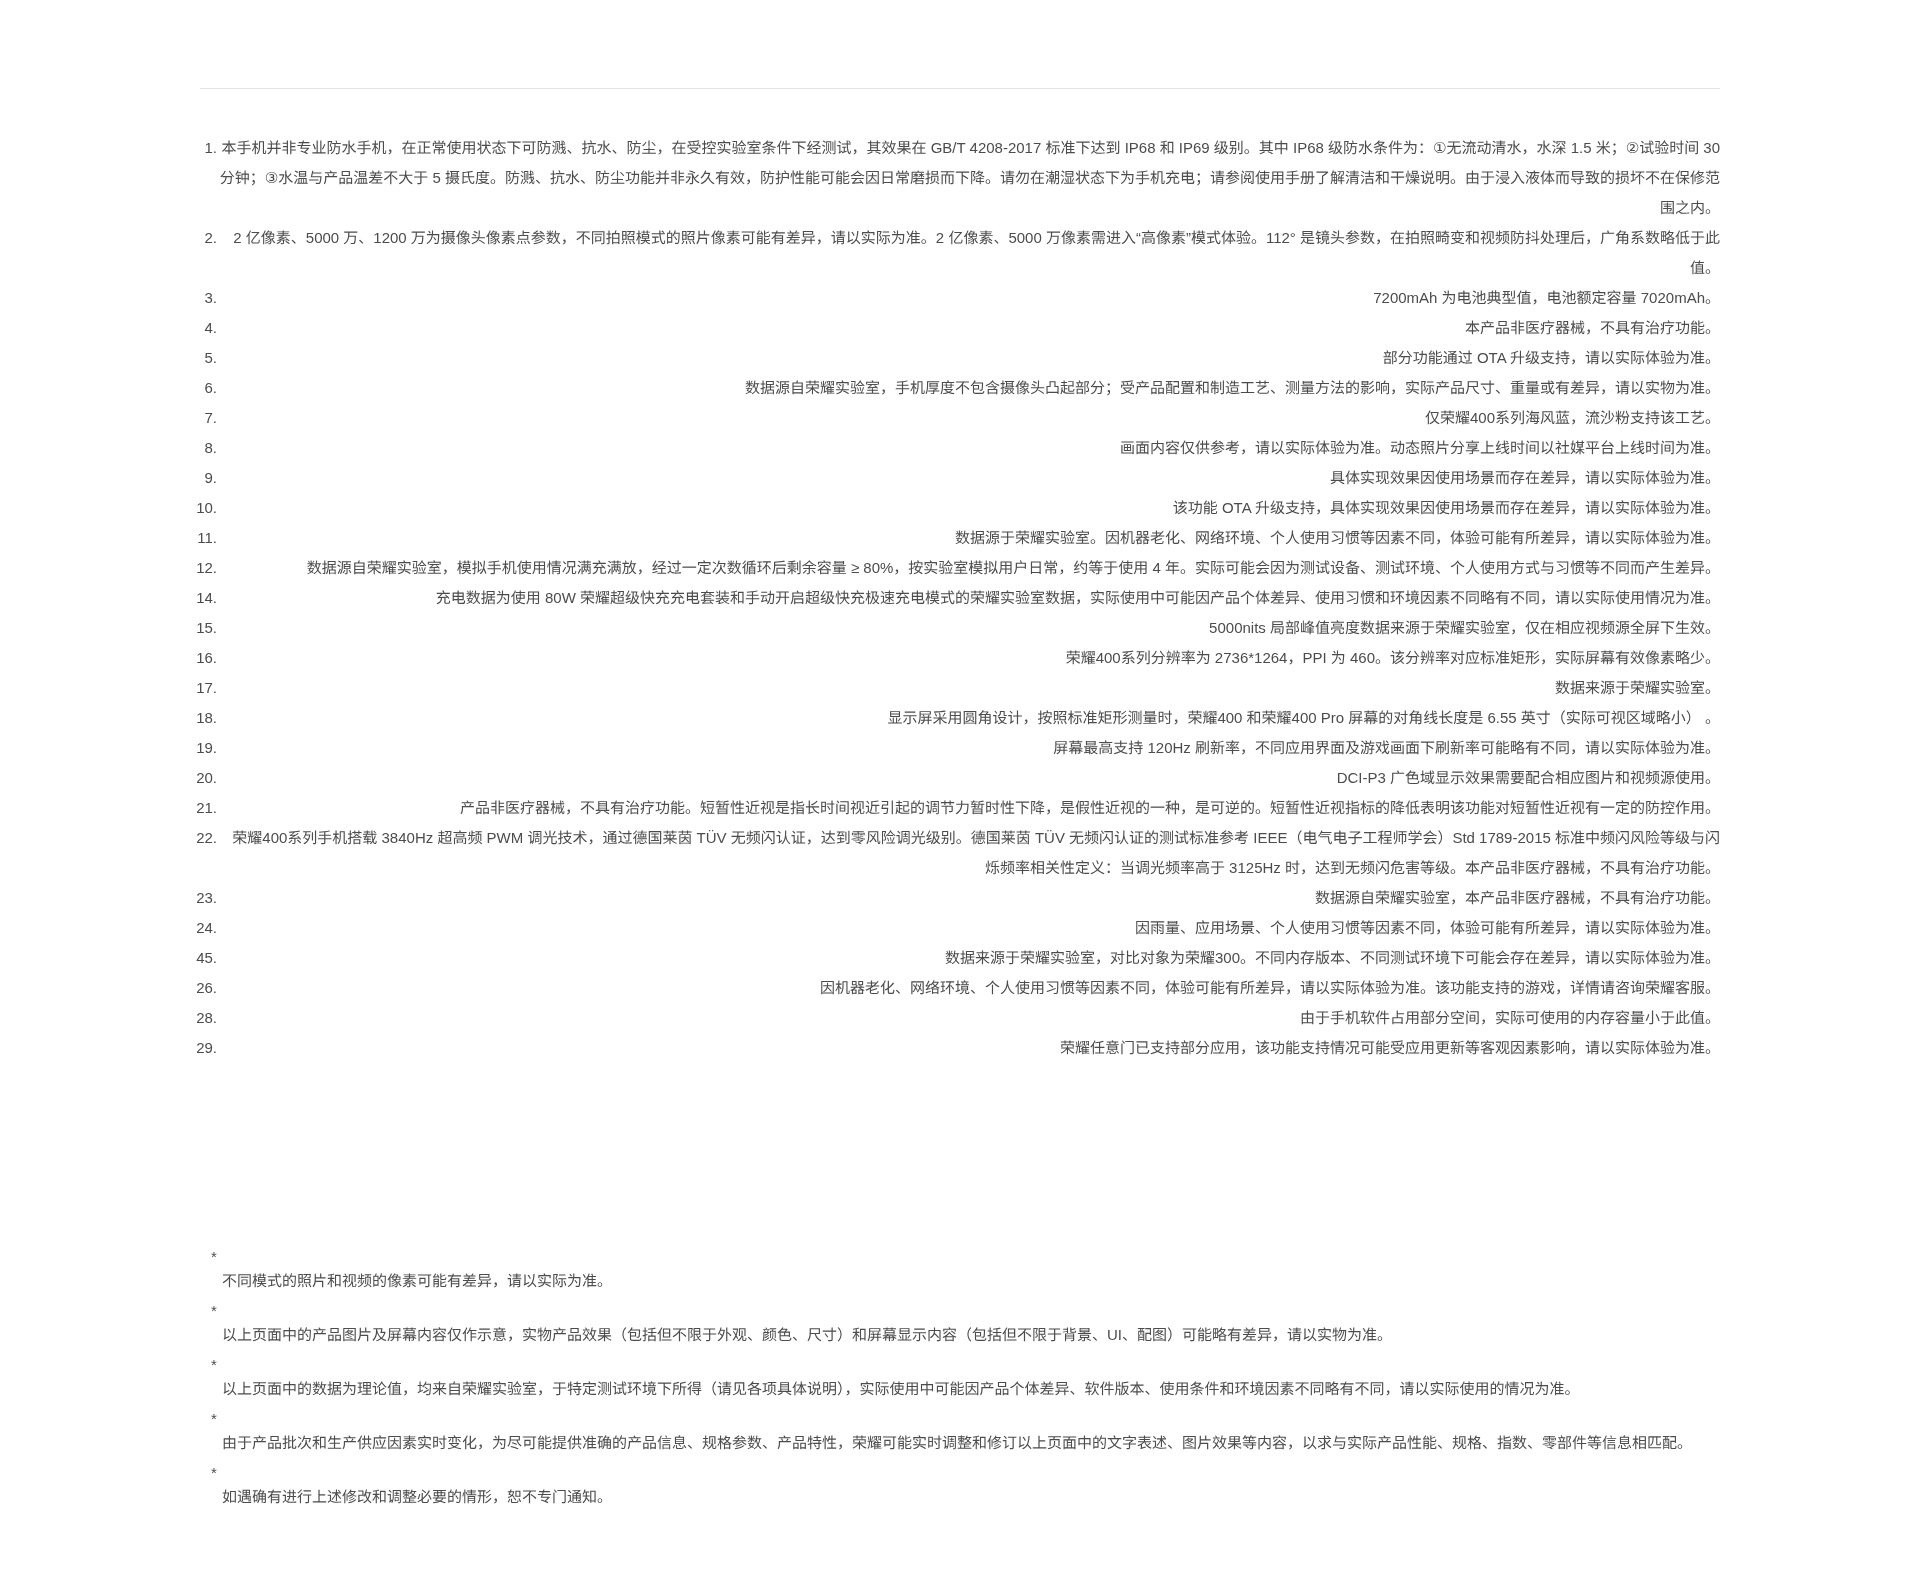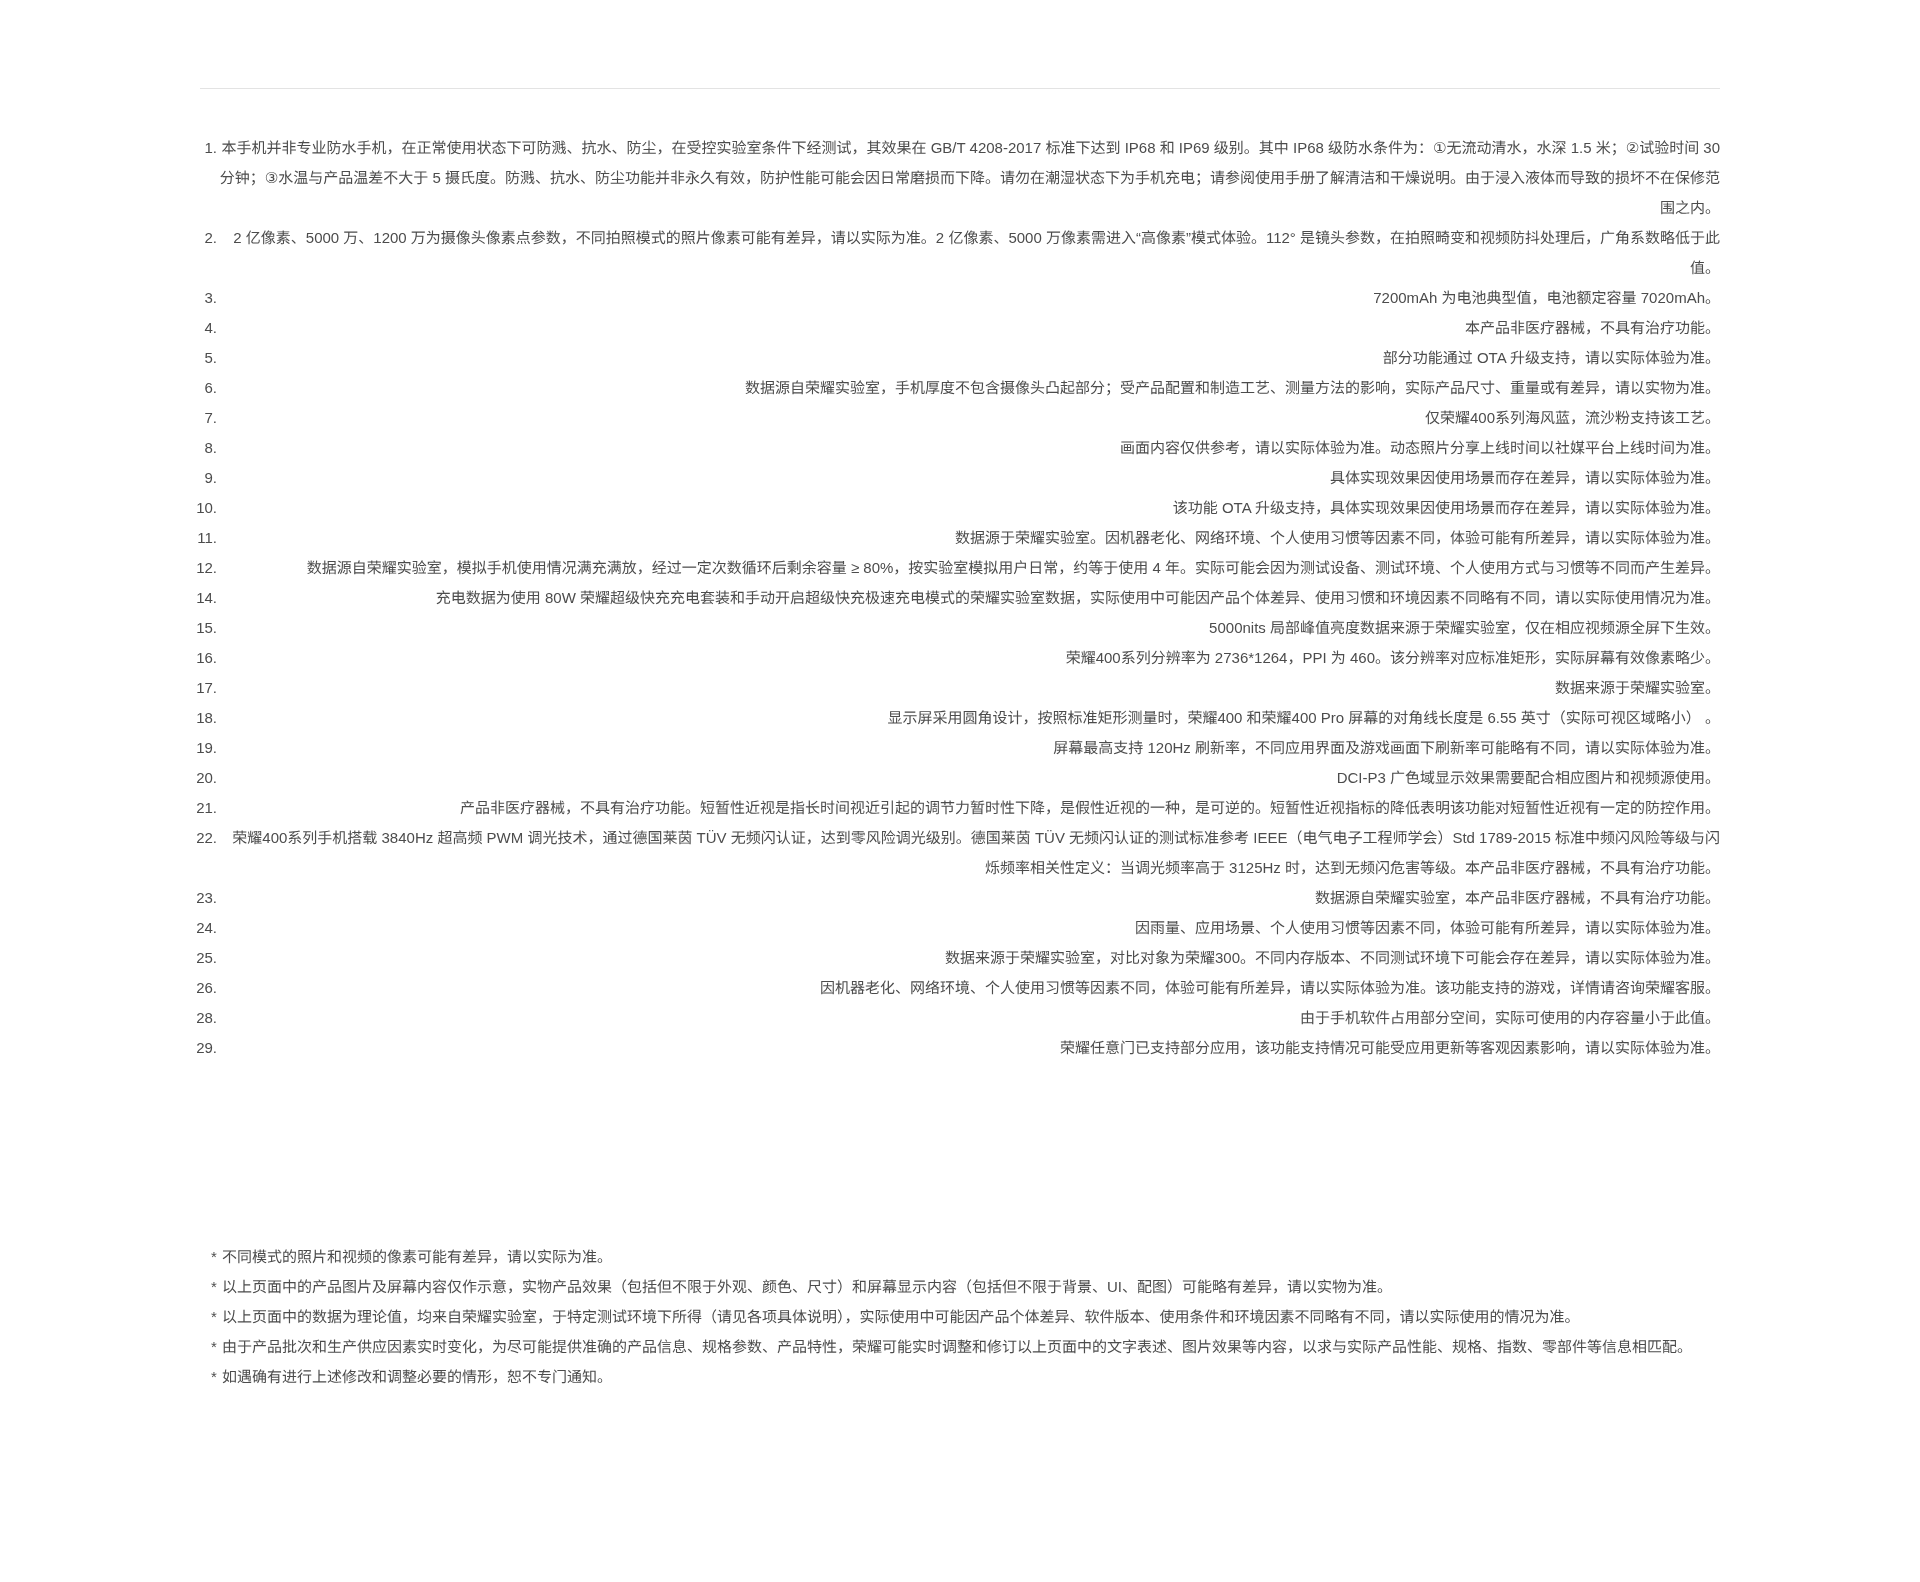--- a/index.html
+++ b/index.html
@@ -63,20 +63,21 @@
     display: flex;
     align-items: flex-start;
   }
   .footnote-marker {
     flex: none;
     width: 11px;
     white-space: nowrap;
   }
   .footnote-text {
     flex: 1;
+    margin-top: 24px;
   }
 </style>
 </head>
 <body>
 
 <div class="page">
   <hr class="top-divider">
 
   <ol class="notes">
   <li class="note-row">
@@ -189,21 +190,21 @@
     <span class="note-num">23.</span>
     <span class="note-text">数据源自荣耀实验室，本产品非医疗器械，不具有治疗功能。</span>
   </li>
 
   <li class="note-row">
     <span class="note-num">24.</span>
     <span class="note-text">因雨量、应用场景、个人使用习惯等因素不同，体验可能有所差异，请以实际体验为准。</span>
   </li>
 
   <li class="note-row">
-    <span class="note-num">25.</span>
+    <span class="note-num">45.</span>
     <span class="note-text">数据来源于荣耀实验室，对比对象为荣耀300。不同内存版本、不同测试环境下可能会存在差异，请以实际体验为准。</span>
   </li>
 
   <li class="note-row">
     <span class="note-num">26.</span>
     <span class="note-text">因机器老化、网络环境、个人使用习惯等因素不同，体验可能有所差异，请以实际体验为准。该功能支持的游戏，详情请咨询荣耀客服。</span>
   </li>
 
 
   <li class="note-row">

